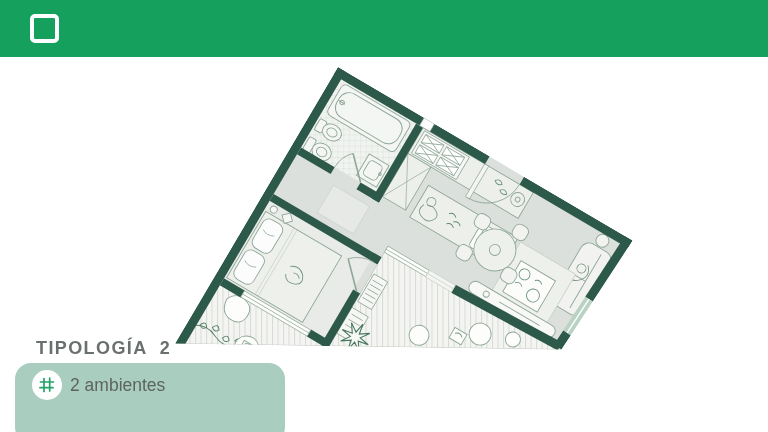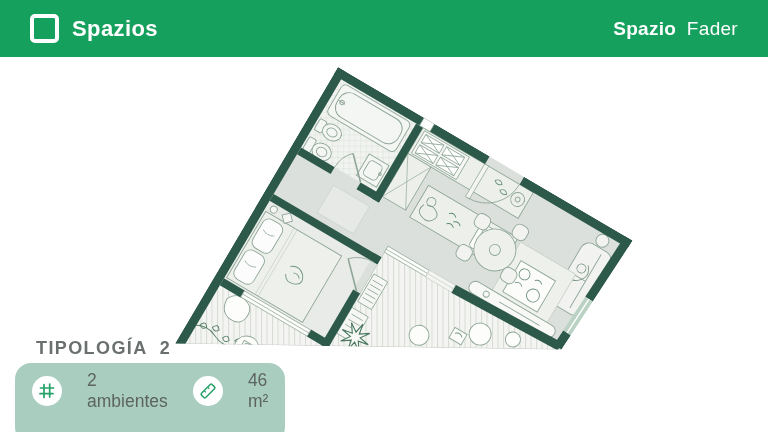--- a/index.html
+++ b/index.html
@@ -19,37 +19,32 @@
   svg.plan{position:absolute;left:0;top:0;z-index:1;}
 
   
   .typology{position:absolute;left:36px;top:338px;font-size:18px;font-weight:700;
     color:#6a706d;letter-spacing:1.4px;white-space:pre;z-index:6;}
 
   
   .card{position:absolute;left:15px;top:363px;width:270px;height:80px;background:#a9cec0;
     border-radius:16px;display:flex;align-items:flex-start;gap:22px;
     padding:7px 0 0 17px;box-sizing:border-box;z-index:6;}
-  .card-item{display:flex;align-items:center;gap:25px;}
+  .card-item{display:flex;align-items:center;gap:8px;}
   .icon-circle{width:30px;height:30px;border-radius:50%;background:#ffffff;
     display:grid;place-items:center;flex:0 0 auto;}
   .card-label{font-size:17.5px;color:#5d6461;}
 </style>
 </head>
 <body>
 
 <div class="page">
 
   <div class="header">
     <div class="logo-box"></div>
-    <div class="brand">Spazios</div>
-    <div class="proj">
-      <span class="b">Spazio</span>
-      <span class="l">Fader</span>
-    </div>
   </div>
 
   <svg class="plan" width="768" height="432" viewBox="0 0 768 432">
     <defs>
       <clipPath id="apt">
           <path d="M0 0 L342 0 L336 130 L0 321 Z"></path>
         </clipPath>
       <pattern id="stripes" width="5.5" height="5.5" patternUnits="userSpaceOnUse" patternTransform="rotate(-30.5)">
         <rect width="5.5" height="5.5" fill="#f4f5f2"></rect>
         <line x1="0.5" y1="0" x2="0.5" y2="5.5" stroke="#d8dcd6" stroke-width="1"></line>
@@ -246,26 +241,15 @@
 
   <div class="card">
     <div class="card-item">
       <span class="icon-circle">
         <svg width="18" height="18" viewBox="0 0 18 18">
           <path d="M6 2.5 V15.5 M11.7 2 V15 M2.5 6 H15.5 M2 11.7 H15" stroke="#24a169" stroke-width="1.7" stroke-linecap="round" fill="none"></path>
         </svg>
       </span>
       <span class="card-label">2 ambientes</span>
     </div>
-    <div class="card-item">
-      <span class="icon-circle">
-        <svg width="18" height="18" viewBox="0 0 18 18">
-          <g transform="translate(9,9) rotate(-45)">
-            <rect x="-7.5" y="-3" width="15" height="6" rx="1.3" fill="none" stroke="#24a169" stroke-width="1.5"></rect>
-            <path d="M-2.5 -3 V-0.5 M2.5 -3 V-0.5" stroke="#24a169" stroke-width="1.2" fill="none"></path>
-          </g>
-        </svg>
-      </span>
-      <span class="card-label">46 m²</span>
-    </div>
   </div>
 
 </div>
 
 </body></html>

